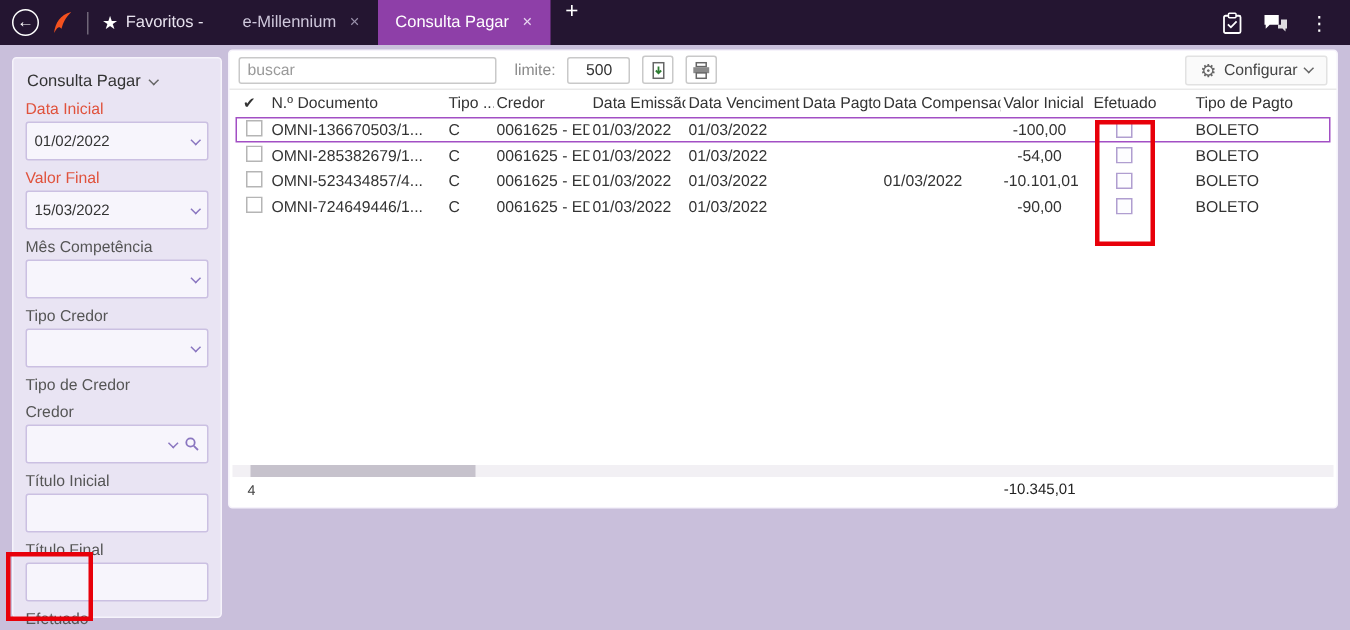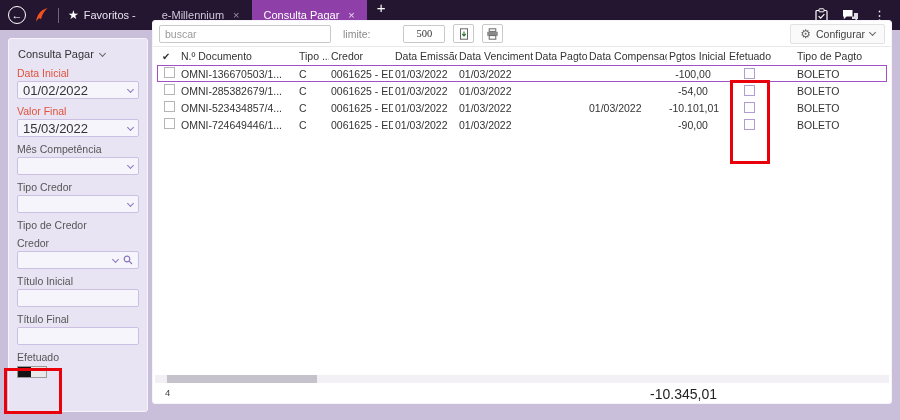--- a/index.html
+++ b/index.html
@@ -42,58 +42,57 @@
     position:absolute; left:8px; top:38px; width:140px; height:374px;
     background:#e9e4f3; border:1px solid #f6f3fb; border-radius:3px;
     padding:6px 8px;
   }
   .sb-title { display:flex; align-items:center; gap:6px; font-size:11px; color:#333; padding:2px 1px 0 1px; height:16px; cursor:pointer; }
   .lbl { font-size:10.5px; color:#555; margin-top:6px; margin-bottom:2px; height:12px; line-height:12px; }
   .lbl.req { color:#e0523c; }
   .fld {
     height:18px; background:#f7f5fc; border:1px solid #cbc0e2; border-radius:2px;
     display:flex; align-items:center; justify-content:space-between;
-    padding:0 5px; font-size:13px; color:#333; cursor:pointer;
+    padding:12px 5px; font-size:10px; color:#333; cursor:pointer;
   }
   .fld .val { overflow:hidden; white-space:nowrap; }
   .fld .icons { display:flex; align-items:center; gap:5px; }
   .chv {
     width:5px; height:5px; display:inline-block;
     border-right:1.3px solid #8a76c0; border-bottom:1.3px solid #8a76c0;
     transform:rotate(45deg); margin-top:-2px; flex:0 0 auto;
   }
   .chv.gray { border-color:#666; }
   .toggle {
     margin-top:3px; width:30px; height:12px; background:#e8e8e8;
     border:1px solid #9a9a9a; display:flex; cursor:pointer;
   }
   .toggle .knob { width:13px; height:10px; background:#141414; }
 
   
   .main-card {
-    position:absolute; left:152px; top:20px; width:740px; height:384px;
+    position:absolute; left:152px; top:33px; width:740px; height:306px;
     background:#fff; border:1px solid #f6f3fb; border-radius:3px;
     display:flex; flex-direction:column;
   }
   .toolbar {
     height:26px; display:flex; align-items:center; gap:8px;
     padding:3px 6px; border-bottom:1px solid #e9e9e9; flex:0 0 auto;
   }
   .search {
     width:172px; height:18px; border:1px solid #c9c9c9; border-radius:2px;
     font-size:10.5px; padding:0 5px; color:#333; outline:none;
     font-family:"Liberation Sans", sans-serif;
   }
   .search::placeholder { color:#9a9a9a; }
   .limlabel { font-size:10.5px; color:#8a8a8a; margin-left:4px; }
   .limit {
     width:42px; height:18px; border:1px solid #c9c9c9; border-radius:2px;
     font-size:10.5px; text-align:center; color:#333; outline:none;
-    font-family:Liberation Serif, serif;
-    margin-left:25px;
+    font-family:Liberation Sans, sans-serif;
   }
   .tbtn {
     width:21px; height:19px; border:1px solid #c9c9c9; border-radius:2px;
     background:#fff; display:flex; align-items:center; justify-content:center;
     cursor:pointer; padding:0;
   }
   .spacer { flex:1; }
   .configbtn {
     display:flex; align-items:center; gap:5px; font-size:10.5px; color:#444;
     border:1px solid #e2e2e2; background:#fafafa; border-radius:2px;
@@ -124,21 +123,21 @@
   .cb.purple { border-color:#b09ed0; background:#fdfdff; margin-left:0; }
   .tbody { flex:1 1 auto; }
 
   .hscroll { height:8px; background:#f2f0f4; margin:0 2px; flex:0 0 auto; }
   .hthumb { width:150px; height:8px; background:#c6c2cc; margin-left:12px; }
 
   .tfoot { height:20px; position:relative; flex:0 0 auto; }
   .count { position:absolute; left:12px; top:4px; font-size:9.5px; color:#444; }
   .total {
     position:absolute; left:0; top:3px; width:574px; padding-right:10px;
-    text-align:right; font-size:14px; color:#222;
+    text-align:right; font-size:10px; color:#222;
   }
 
   
   .annot {
     position:absolute; border:3px solid #e8000a; pointer-events:none; z-index:50;
   }
   .annot-table { left:730px; top:80px; width:40px; height:84px; }
   .annot-toggle { left:4px; top:368px; width:58px; height:46px; }
 
   svg { display:block; }
@@ -284,21 +283,21 @@
 
   <div class="trow thead">
     <div class="c checkhead">✔</div>
     <div class="c">N.º Documento</div>
     <div class="c">Tipo ...</div>
     <div class="c">Credor</div>
     <div class="c">Data Emissão</div>
     <div class="c">Data Vencimento</div>
     <div class="c">Data Pagto</div>
     <div class="c">Data Compensação</div>
-    <div class="c">Pgtos Inicial</div>
+    <div class="c">Valor Inicial</div>
     <div class="c">Efetuado</div>
     <div class="c last">Tipo de Pagto</div>
   </div>
 
   <div class="tbody">
 
     <div class="trow row sel">
       <div class="c"><span class="cb"></span></div>
       <div class="c">OMNI-136670503/1...</div>
       <div class="c">C</div>

